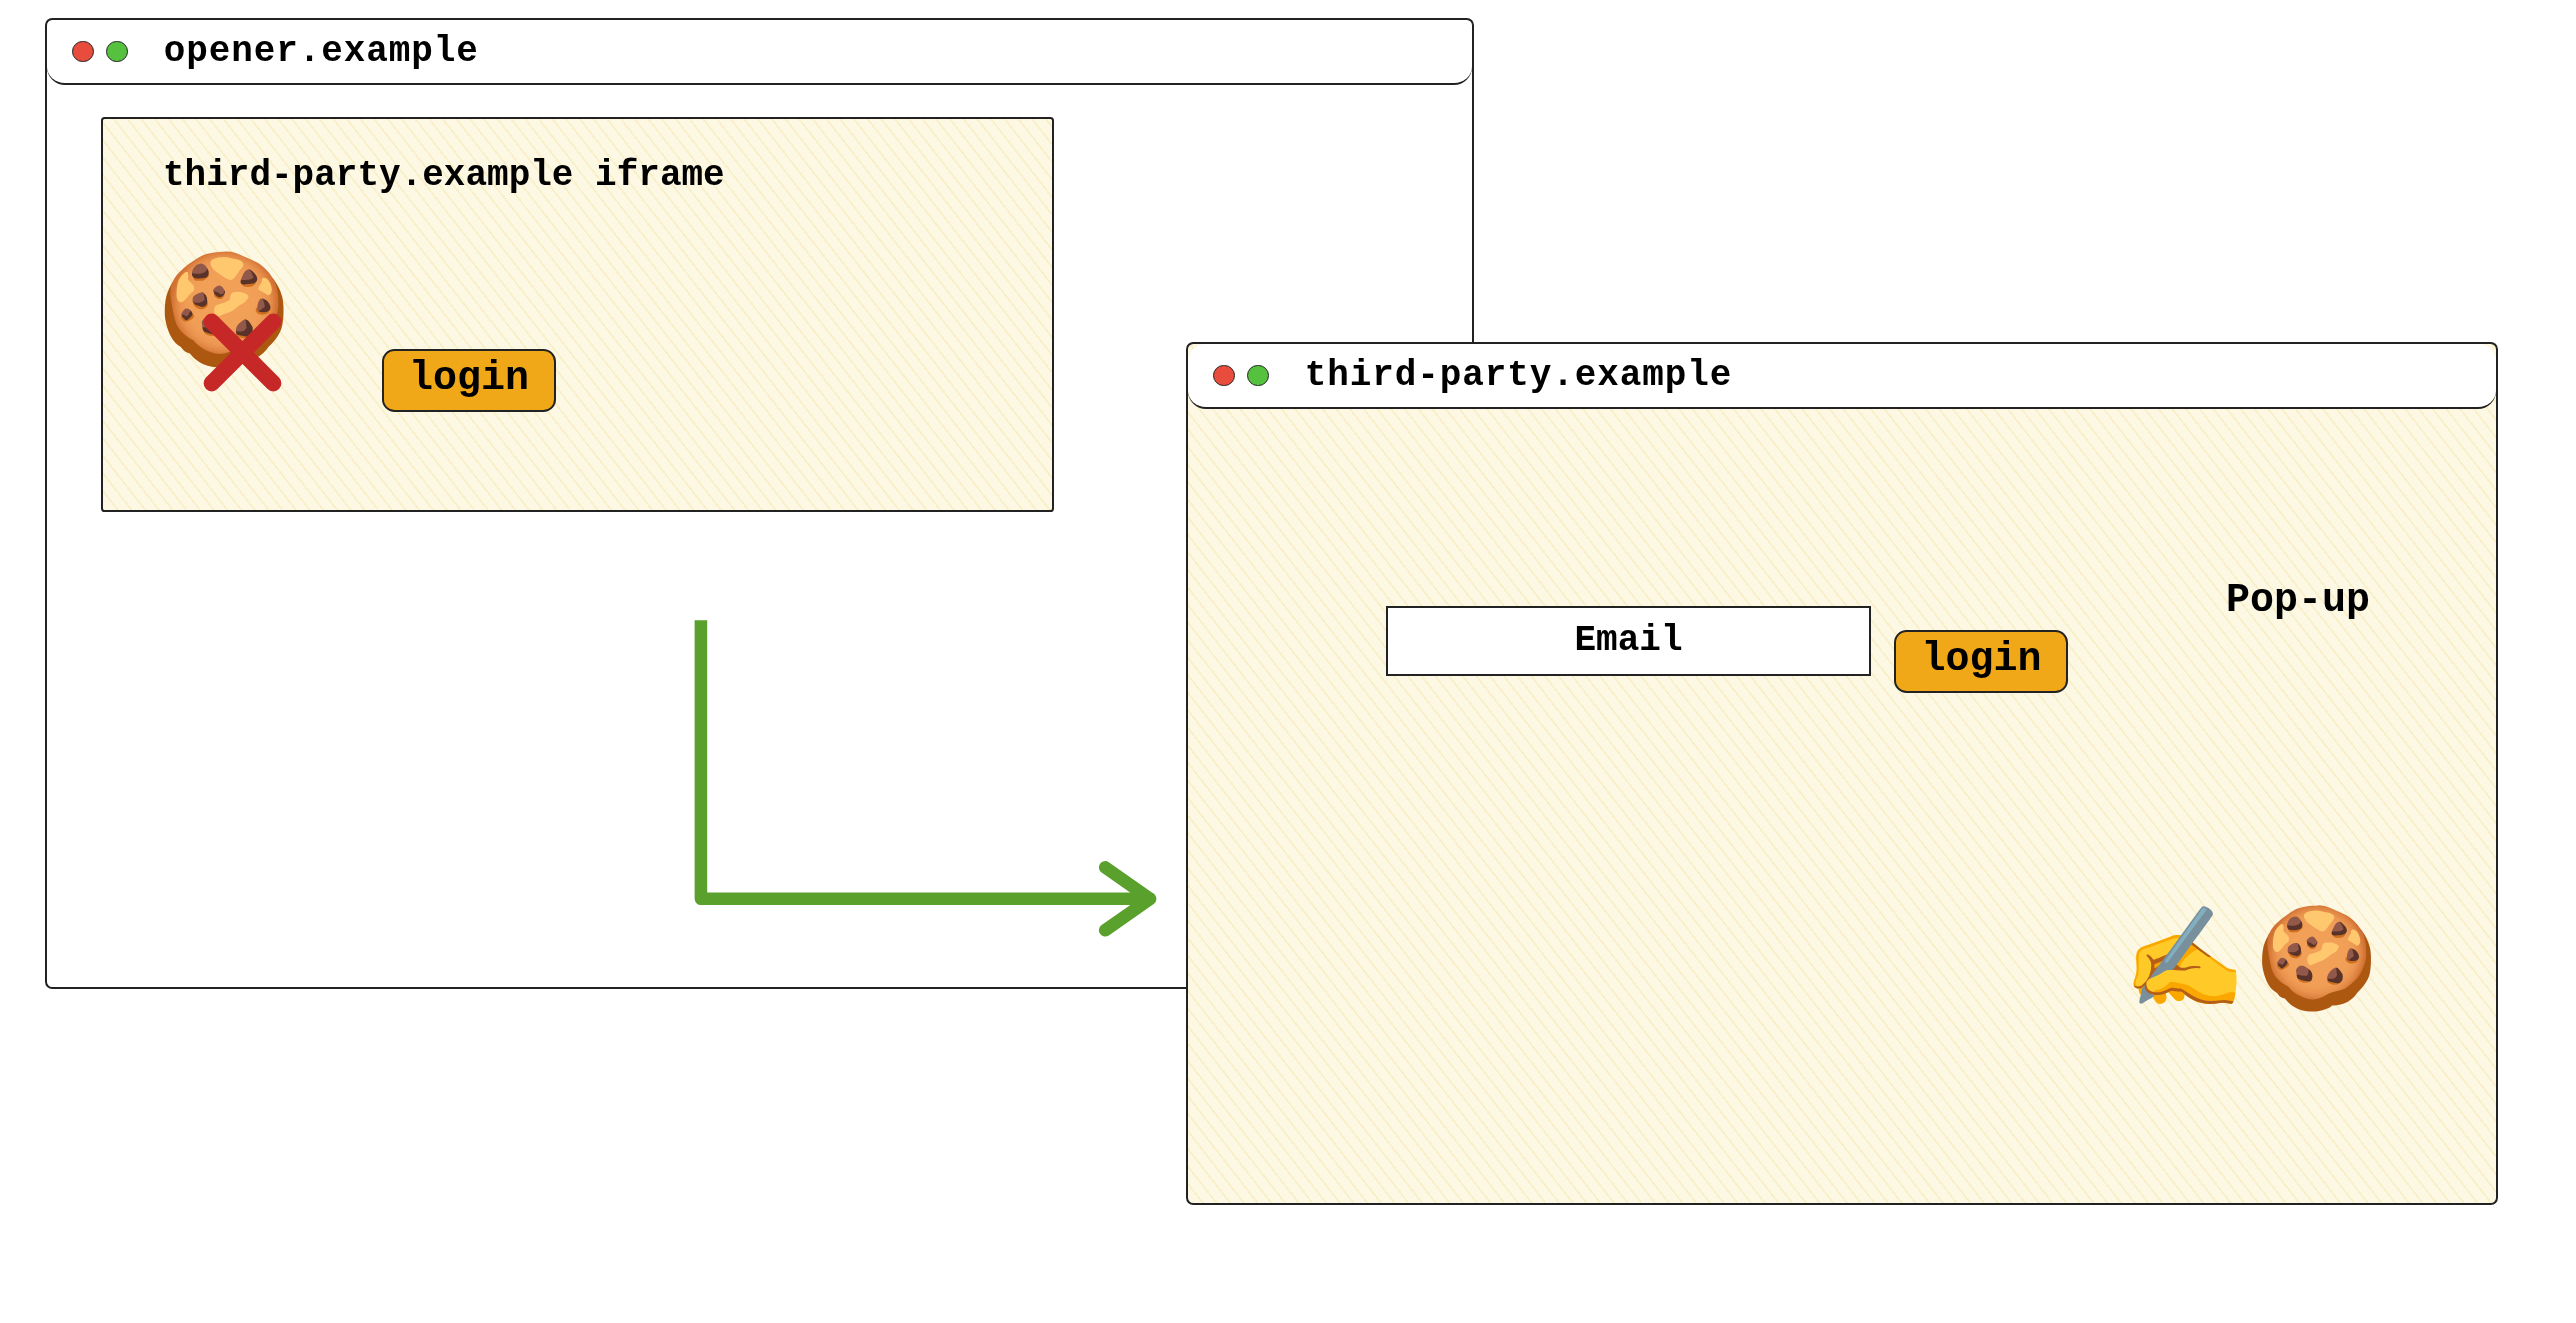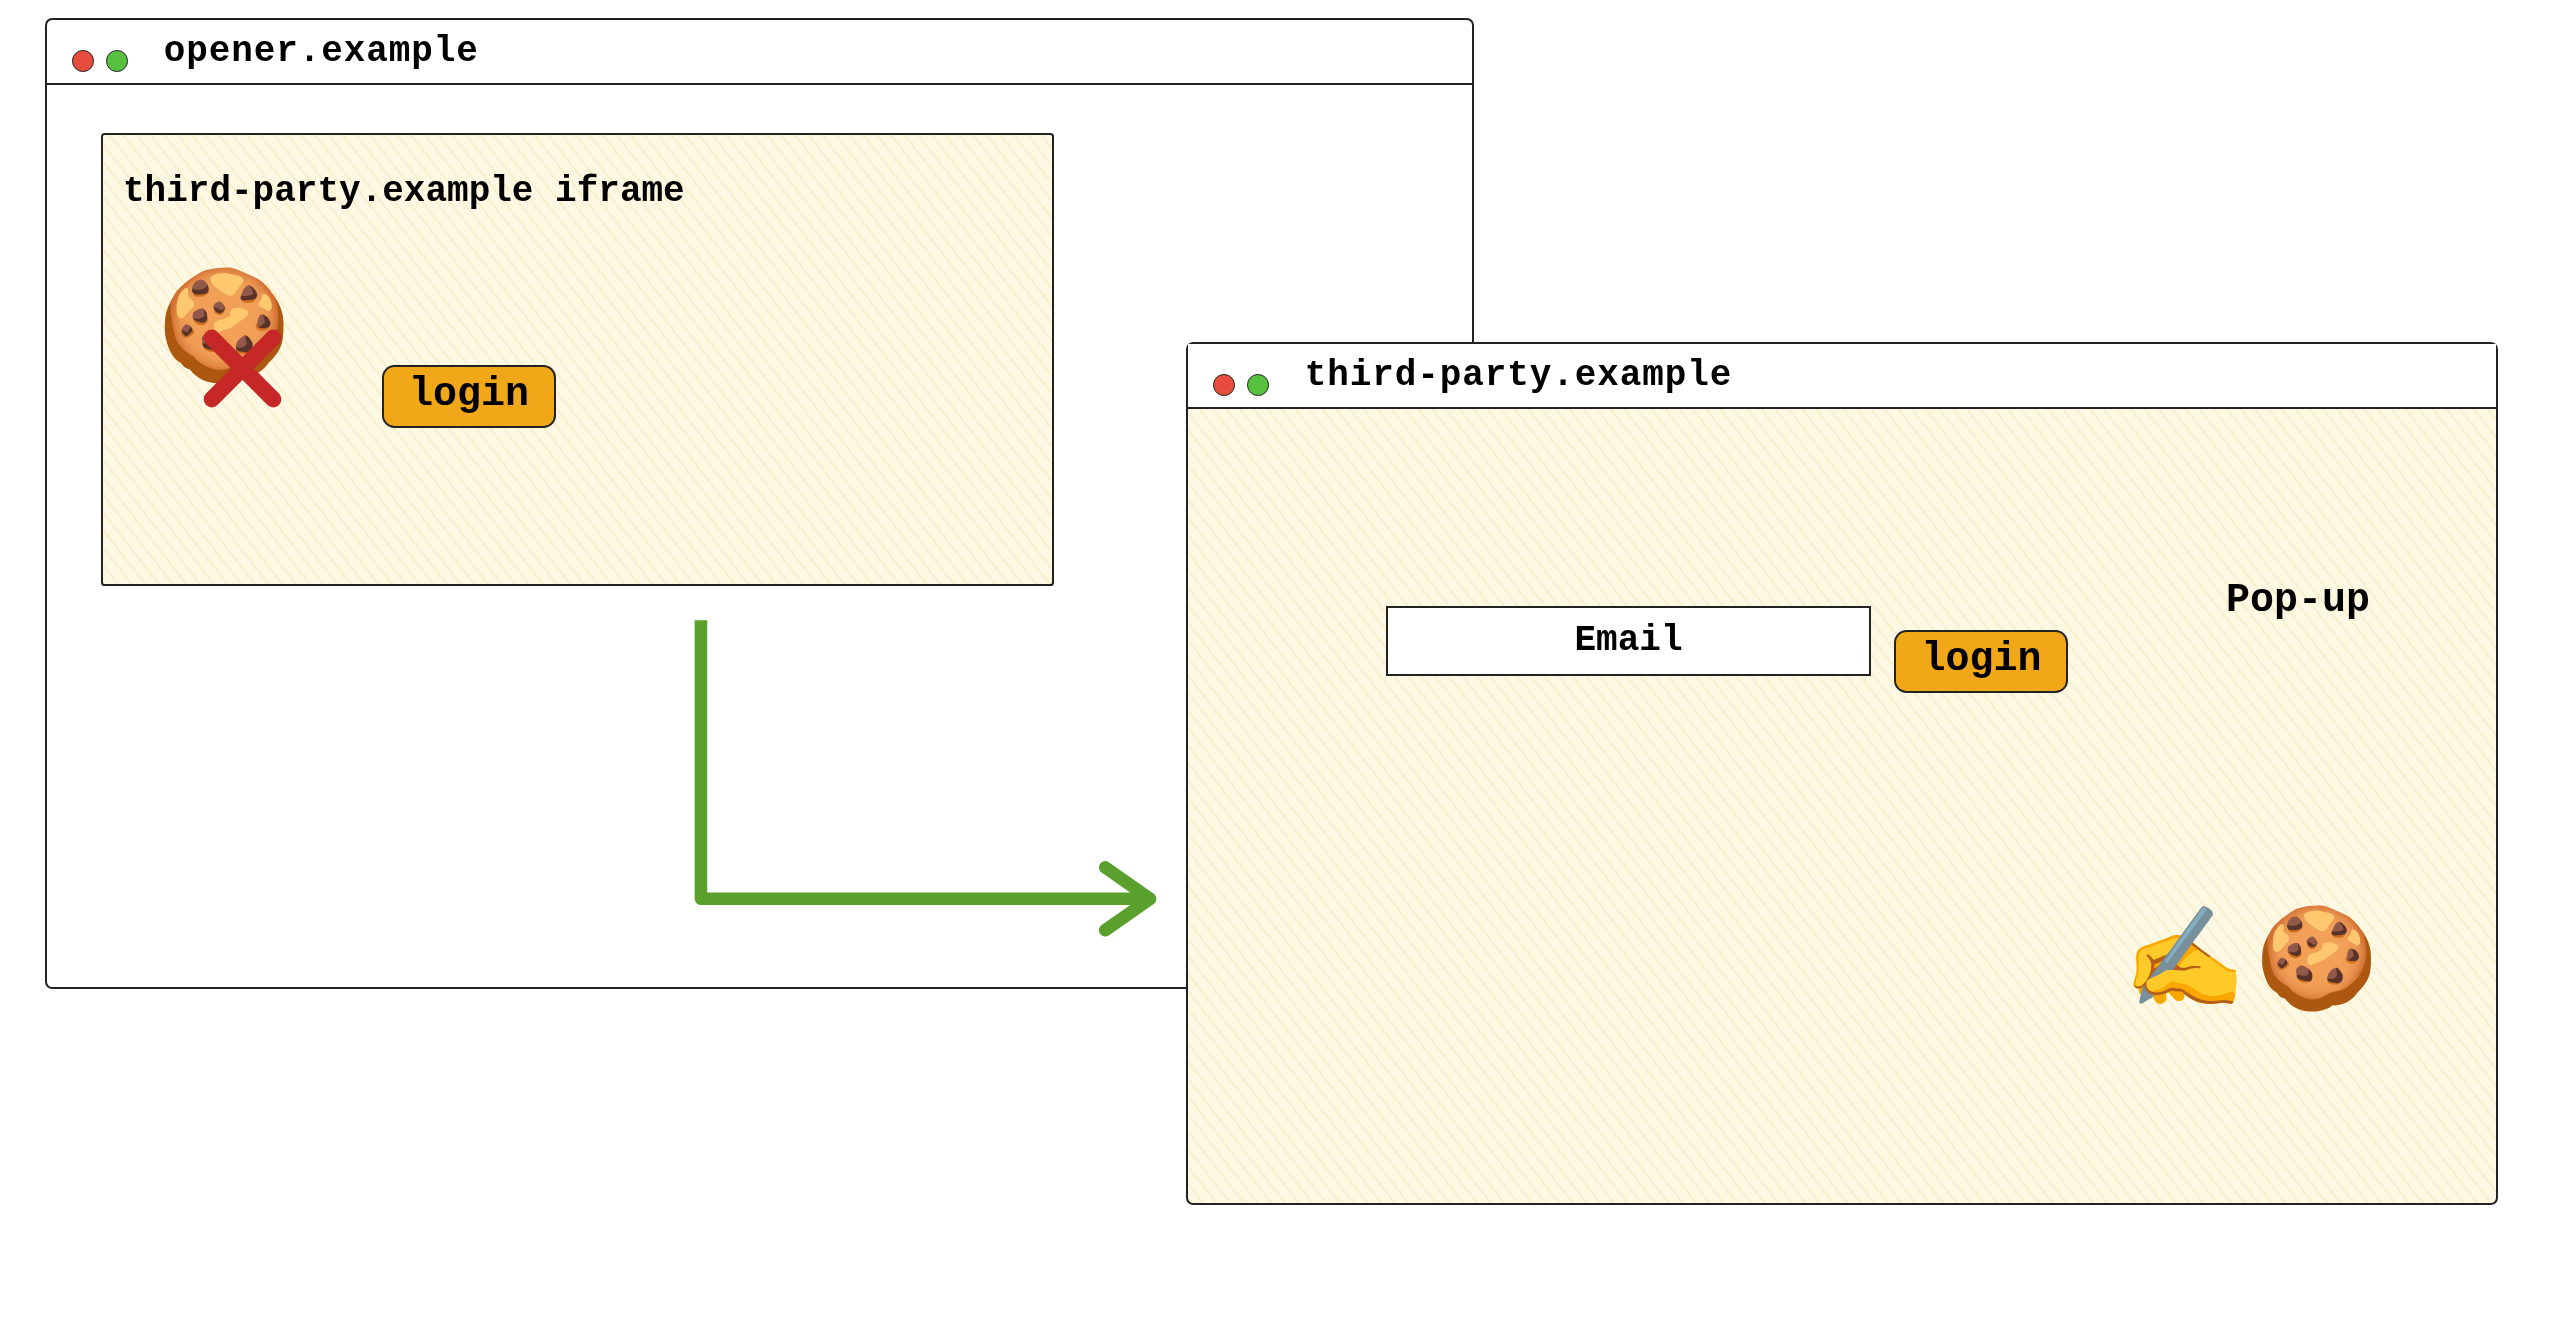--- a/index.html
+++ b/index.html
@@ -11,48 +11,49 @@
     position: relative;
   }
   .window {
     position: absolute;
     border: 2.7px solid #222;
     border-radius: 7.2px;
     background: #fff;
   }
   .titlebar {
     display: flex;
-    align-items: flex-end;
+    align-items: center;
     padding: 10.8px 25px;
     border-bottom: 2.7px solid #222;
     gap: 18px;
+    border-radius: 18px;
   }
   .dots { display: flex; gap: 12.6px; }
   .dot {
     width: 21.6px; height: 21.6px; border-radius: 50%;
     border: 1.8px solid #222;
   }
   .dot.red { background: #e74c3c; }
   .dot.green { background: #56c13e; }
   .win-title { font-size: 36px; font-weight: 600; letter-spacing: 0.9px; margin-left: 18px; }
   .content { position: relative; width: 100%; height: calc(100% - 63px); }
 
   .hatch {
     background:
       repeating-linear-gradient(52deg, rgba(230,200,80,0.18) 0 1.8px, transparent 1.8px 10.8px),
       #fdf8e4;
   }
 
   .iframe-box {
     position: absolute;
-    left: 54px; top: 48px;
-    width: 953px; height: 453px;
+    left: 54px; top: 32px;
+    width: 953px; height: 395px;
     border: 2.7px solid #222;
     border-radius: 3.6px;
-    padding: 36px 20px;
+    padding: 36px 60px;
   }
   .iframe-title { font-size: 36px; font-weight: 600; }
 
   .cookie-block {
     position: absolute;
     left: 54px; top: 144px;
     font-size: 108px;
     line-height: 1;
   }
   .cross-icon {

